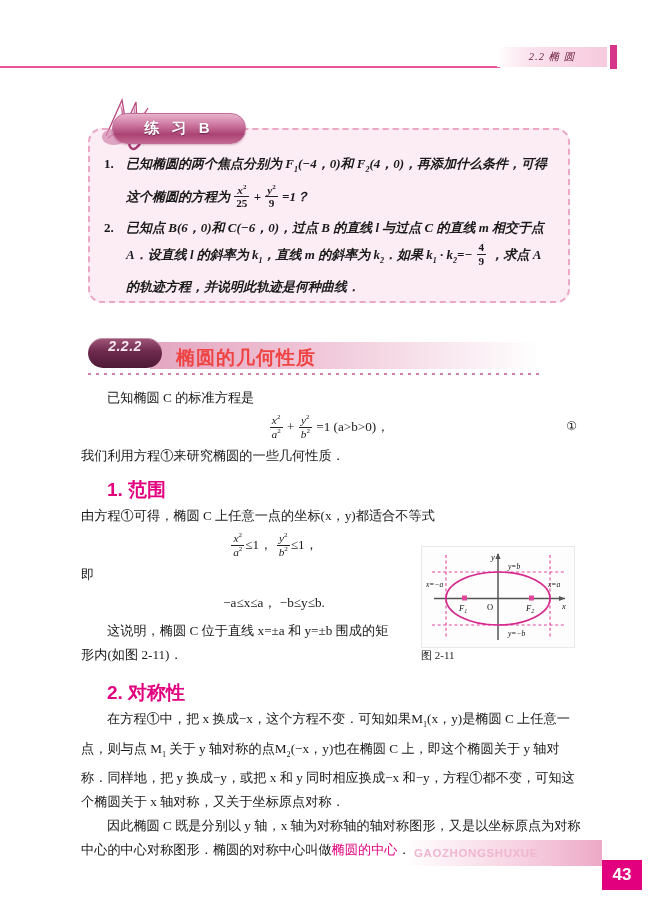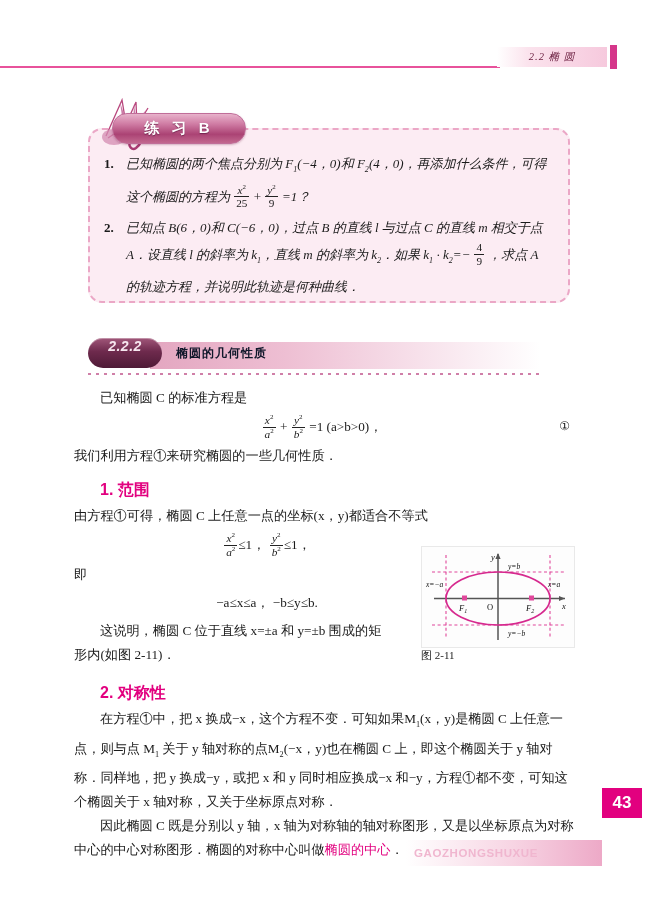--- a/index.html
+++ b/index.html
@@ -64,21 +64,21 @@
     position: absolute; left: 96px; top: 96px;
     width: 74px; height: 56px;
   }
   .ex-list {
     position: absolute; left: 104px; top: 150px;
     width: 452px;
     font-size: 13px; line-height: 27px;
   }
   .ex-item { position: relative; padding-left: 22px; margin-bottom: 4px; }
   .ex-num { position: absolute; left: 0; top: 0; font-weight: bold; font-size: 13px;}
-  .ex-body { font-style: italic; }
+  .ex-body { font-style: italic; font-weight: bold; }
 
   
   .frac { display: inline-block; vertical-align: -0.55em; text-align: center;
           font-size: 0.86em; line-height: 1.12; margin: 0 1px; font-style: italic;}
   .frac .num { display: block; border-bottom: 1px solid #222; padding: 0 2px; }
   .frac .den { display: block; padding: 0 2px; }
   sup.ex { font-size: .62em; vertical-align: super; }
   sub.ix { font-size: .62em; vertical-align: sub; }
   .up { font-style: normal; }
 
@@ -94,43 +94,43 @@
     background: linear-gradient(to bottom, #a1577a 0%, #6e2a4d 45%, #4e1a36 100%);
     display: flex; align-items: flex-start; justify-content: center;
     box-shadow: inset 0 1px 0 rgba(255,255,255,.35);
   }
   .sec-pill-text {
     color: #f7e7ef; font-size: 14px; font-weight: bold; font-style: italic;
     letter-spacing: .5px; font-family: "Liberation Sans", sans-serif;
   }
   .sec-title {
     position: absolute; left: 176px; top: 345px;
-    font-size: 12px; font-weight: bold; color: #0f172a;
+    font-size: 19px; font-weight: bold; color: #ef4444;
     font-family: "Liberation Sans", sans-serif; letter-spacing: 1px;
   }
   .sec-dots {
     position: absolute; left: 88px; top: 373px;
     width: 452px; height: 2px;
     background-image: linear-gradient(to right, #d07fa8 0 3px, transparent 3px 8px);
     background-size: 8px 2px; background-repeat: repeat-x;
   }
 
   
   .body-text {
-    position: absolute; left: 74px; top: 386px;
+    position: absolute; left: 81px; top: 386px;
     width: 500px;
     font-size: 13.2px; line-height: 24px;
   }
   .p { margin: 0 0 0 0; }
   .indent { text-indent: 26px; }
   .center-eq { text-align: center; margin: 4px 4px 4px 0; position: relative; }
   .eq-tag { position: absolute; right: 0; top: 0; font-size: 12px; }
 
   .subhead {
-    color: #e2007f; font-weight: bold; font-size: 16px;
+    color: #e2007f; font-weight: bold; font-size: 19px;
     font-family: "Liberation Sans", sans-serif;
     margin: 10px 0 2px 26px;
   }
   .kw { color: #e2007f; text-align: right; }
   .ml26 { }
 
   
   .fig-wrap { position: absolute; left: 421px; top: 546px; width: 152px; }
   .fig-box {
     width: 152px; height: 100px; background: #fdfdfd;
@@ -145,21 +145,21 @@
     position: absolute; left: 406px; top: 840px;
     width: 196px; height: 26px;
     background: linear-gradient(to right, #ffffff 0%, #f7d4e3 55%, #eda9c7 100%);
   }
   .footer-word {
     position: absolute; left: 414px; top: 847px;
     font-size: 11.5px; letter-spacing: .6px; color: #f0b6cf;
     font-weight: bold; font-family: "Liberation Sans", sans-serif;
   }
   .footer-num {
-    position: absolute; left: 602px; top: 788px;
+    position: absolute; left: 602px; top: 860px;
     width: 40px; height: 30px;
     background: #e2007f; color: #ffffff;
     display: flex; align-items: center; justify-content: center;
     font-size: 17px; font-weight: bold; font-family: "Liberation Sans", sans-serif;
   }
 </style>
 </head>
 <body>
 
 <div class="page">

